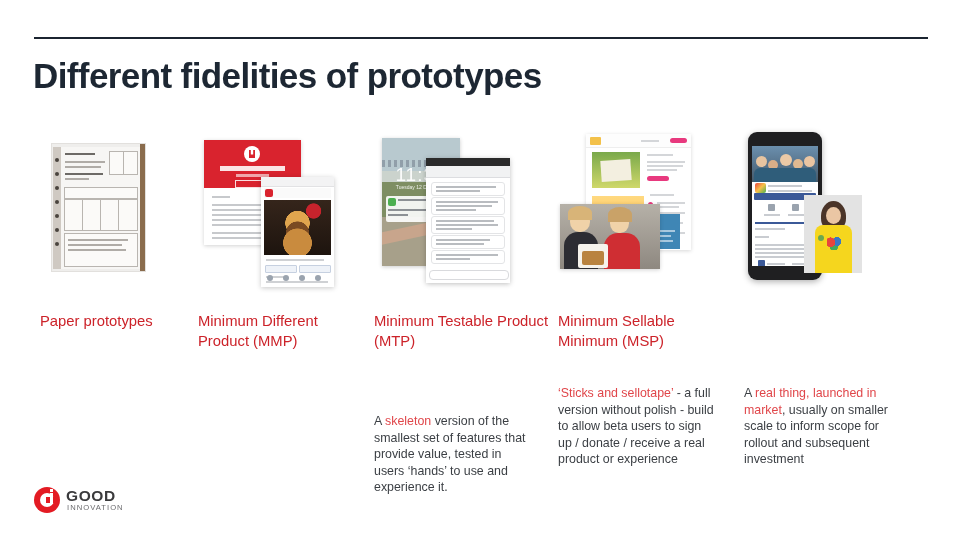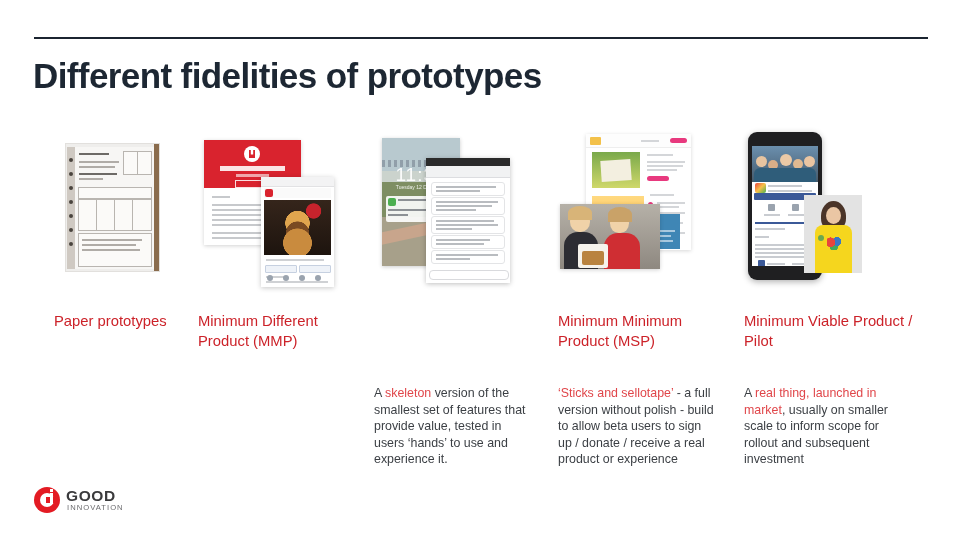--- a/index.html
+++ b/index.html
@@ -45,21 +45,21 @@
     left: 0;
     top: 130px;
     width: 960px;
     height: 400px;
   }
   .col {
     position: absolute;
     top: 0;
     width: 175px;
   }
-  .col-0 { left: 40px; margin-left: 14px;  }
+  .col-0 { left: 40px;  }
   .col-1 { left: 198px; }
   .col-2 { left: 374px; }
   .col-3 { left: 558px; }
   .col-4 { left: 744px; }
 
   
   .img-box {
     position: relative;
     width: 175px;
     height: 160px;
@@ -81,21 +81,21 @@
 
   .col-body {
     position: absolute;
     top: 255px;
     left: 0;
     width: 157px;
     font-size: 12.4px;
     line-height: 1.33;
     color: #3b3f44;
   }
-  .col-2 .col-body { width: 152px; }
+  .col-2 .col-body { width: 152px; margin-top: 28px; }
   .col-3 .col-body { width: 158px; }
   .col-4 .col-body { width: 166px; }
   .hl { color: #e0464a; }
 
   
   .photo1 {
     position: absolute;
     left: 12px; top: 14px;
     width: 93px; height: 127px;
     background: #efeeec;
@@ -650,20 +650,21 @@
           <div class="mtp-bl" style="left:4px; top:3px; width:54px;"></div>
           <div class="mtp-bl" style="left:4px; top:7px; width:48px;"></div>
         </div>
         <div class="mtp-bub" style="top:92px; width:72px; height:12px;">
           <div class="mtp-bl" style="left:4px; top:3px; width:62px;"></div>
           <div class="mtp-bl" style="left:4px; top:7px; width:34px;"></div>
         </div>
         <div class="mtp-input"></div>
       </div>
     </div>
+    <div class="col-head">Minimum Testable Product (MTP)</div>
     <div class="col-body"><span>A </span><span class="hl">skeleton</span><span> version of the smallest set of features that provide value, tested in users ‘hands’ to use and experience it.</span></div>
   </div>
 
   <div class="col col-3">
     <div class="img-box">
       <div class="msp-web">
         <div class="msp-top"></div>
         <div class="msp-logo"></div>
         <div class="msp-tl" style="left:55px; top:6px; width:18px;"></div>
         <div class="msp-pill" style="left:84px; top:4px; width:17px;"></div>
@@ -696,21 +697,21 @@
         <div class="kid" style="left:10px; top:6px;  width:20px; height:22px; background:#f0d2a8;"></div>
         <div class="kid" style="left:8px;  top:2px;  width:24px; height:14px; background:#d8b478; border-radius:50% 50% 0 0;"></div>
         <div class="kid" style="left:4px;  top:28px; width:34px; height:38px; background:#2d2d33; border-radius:14px 14px 0 0;"></div>
         <div class="kid" style="left:50px; top:8px;  width:19px; height:21px; background:#f0d2a8;"></div>
         <div class="kid" style="left:48px; top:3px;  width:24px; height:15px; background:#c9a268; border-radius:50% 50% 0 0;"></div>
         <div class="kid" style="left:44px; top:29px; width:36px; height:37px; background:#cf2e33; border-radius:14px 14px 0 0;"></div>
         <div class="kid" style="left:18px; top:40px; width:30px; height:24px; background:#f6f3ec; border-radius:2px;"></div>
         <div class="kid" style="left:22px; top:47px; width:22px; height:14px; background:#b9833f; border-radius:2px;"></div>
       </div>
     </div>
-    <div class="col-head">Minimum Minimum Product (MSP)</div>
+    <div class="col-head">Minimum Sellable Minimum (MSP)</div>
     <div class="col-body"><span class="hl">‘Sticks and sellotape’</span><span> - a full version without polish - build to allow beta users to sign up / donate / receive a real product or experience</span></div>
   </div>
 
   <div class="col col-4">
     <div class="img-box">
       <div class="mvp-phone">
         <div class="mvp-screen">
           <div class="mvp-cover">
             <div class="face" style="left:4px;  top:10px; width:11px; height:11px; background:#e7c4a0;"></div>
             <div class="face" style="left:16px; top:14px; width:10px; height:10px; background:#d9ae88;"></div>
@@ -740,21 +741,20 @@
         </div>
       </div>
       <div class="mvp-person">
         <div class="mvp-hair"></div>
         <div class="mvp-face"></div>
         <div class="mvp-shirt"></div>
         <div class="mvp-logo-s"></div>
         <div class="mvp-print"></div>
       </div>
     </div>
-    <div class="col-head">Minimum Viable Product / Pilot</div>
     <div class="col-body"><span>A </span><span class="hl">real thing, launched in market</span><span>, usually on smaller scale to inform scope for rollout and subsequent investment</span></div>
   </div>
 
 </div>
 
 <div class="logo">
   <div class="logo-mark"></div>
   <div class="logo-i"></div>
   <div class="logo-word">GOOD</div>
   <div class="logo-sub">INNOVATION</div>

